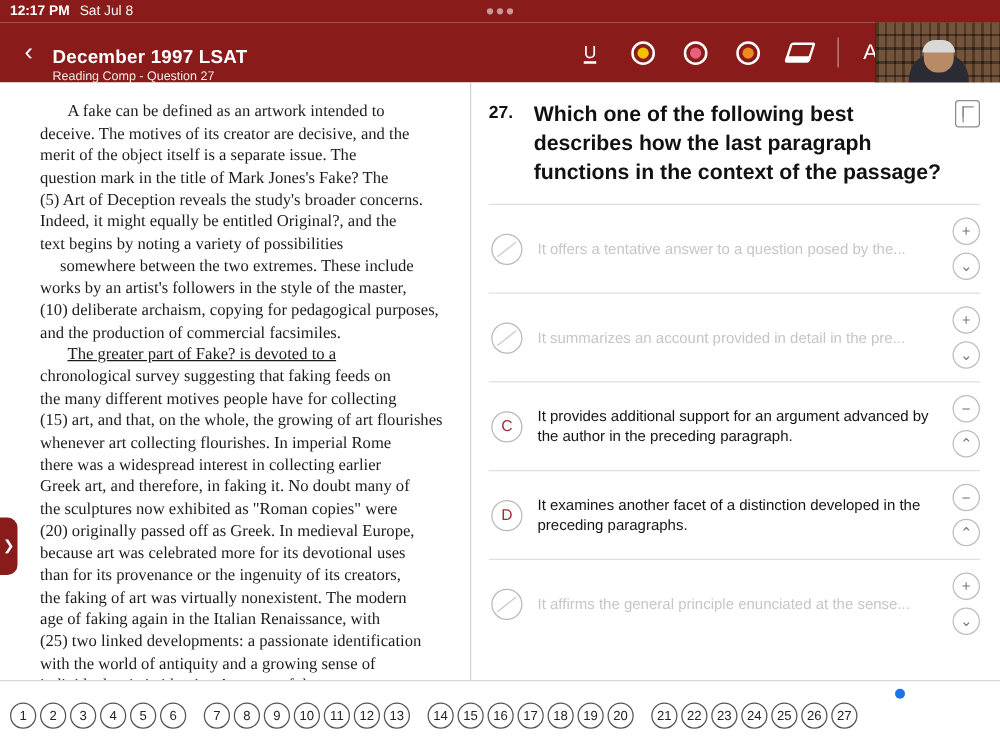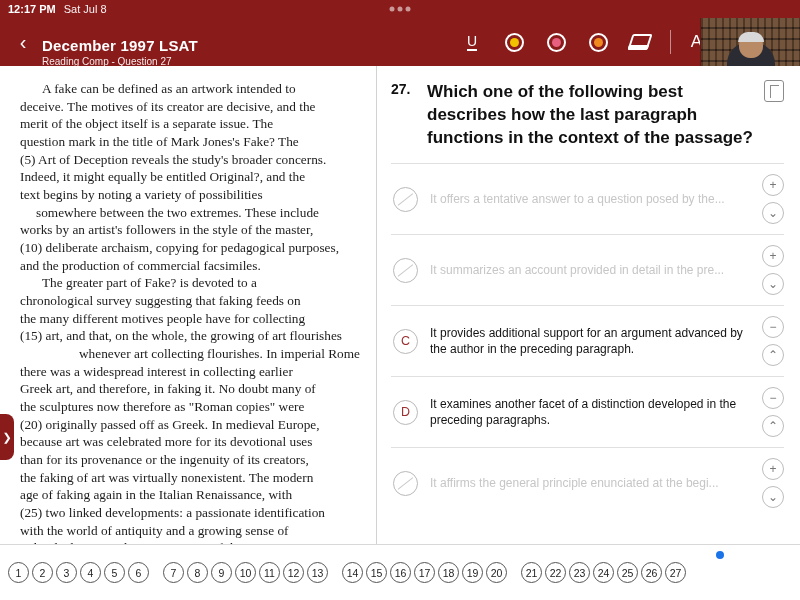--- a/index.html
+++ b/index.html
@@ -138,21 +138,21 @@
 
   
   .content {
     position: absolute;
     top: 66px; left: 0; right: 0; bottom: 56px;
     display: flex;
     background: #fff;
   }
   .passage {
     width: 376px;
-    padding: 14px 16px 6px 20px;
+    padding: 14px 16px 6px 32px;
     font-family: "Liberation Serif", serif;
     font-size: 13.3px;
     line-height: 1.33;
     color: #1c1c1c;
     position: relative;
     overflow: hidden;
   }
   .passage p { margin-bottom: 0; }
   .lnum { color: #222; }
 
@@ -354,28 +354,28 @@
             <span style="display: block;"><span>question mark in the title of Mark Jones's Fake? The</span></span>
             <span style="display: block;"><span class="lnum">(5) </span><span>Art of Deception reveals the study's broader concerns.</span></span>
             <span style="display: block;"><span>Indeed, it might equally be entitled Original?, and the</span></span>
             <span style="display: block;"><span>text begins by noting a variety of possibilities</span></span>
             <span style="display: block; margin-left: 16px;"><span>somewhere between the two extremes. These include</span></span>
             <span style="display: block;"><span>works by an artist's followers in the style of the master,</span></span>
             <span style="display: block;"><span class="lnum">(10) </span><span>deliberate archaism, copying for pedagogical purposes,</span></span>
             <span style="display: block;"><span>and the production of commercial facsimiles.</span></span>
           </p>
           <p>
-            <span style="display: block; text-indent: 22px;"><span>The greater part of Fake? is devoted to a</span></span>
+            <span style="display: block; text-indent: 22px; text-decoration: underline;"><span>The greater part of Fake? is devoted to a</span></span>
             <span style="display: block;"><span>chronological survey suggesting that faking feeds on</span></span>
             <span style="display: block;"><span>the many different motives people have for collecting</span></span>
             <span style="display: block;"><span class="lnum">(15) </span><span>art, and that, on the whole, the growing of art flourishes</span></span>
-            <span style="display: block; text-align: right;"><span>whenever art collecting flourishes. In imperial Rome</span></span>
+            <span style="display: block;"><span>whenever art collecting flourishes. In imperial Rome</span></span>
             <span style="display: block;"><span>there was a widespread interest in collecting earlier</span></span>
             <span style="display: block;"><span>Greek art, and therefore, in faking it. No doubt many of</span></span>
-            <span style="display: block;"><span>the sculptures now therefore as "Roman copies" were</span></span>
+            <span style="display: block;"><span>the sculptures now exhibited as "Roman copies" were</span></span>
             <span style="display: block;"><span class="lnum">(20) </span><span>originally passed off as Greek. In medieval Europe,</span></span>
             <span style="display: block;"><span>because art was celebrated more for its devotional uses</span></span>
             <span style="display: block;"><span>than for its provenance or the ingenuity of its creators,</span></span>
             <span style="display: block;"><span>the faking of art was virtually nonexistent. The modern</span></span>
             <span style="display: block;"><span>age of faking again in the Italian Renaissance, with</span></span>
             <span style="display: block;"><span class="lnum">(25) </span><span>two linked developments: a passionate identification</span></span>
             <span style="display: block;"><span>with the world of antiquity and a growing sense of</span></span>
             <span style="display: block;"><span>individual artistic identity. A patron of the young</span></span>
           </p>
         </div>
@@ -418,21 +418,21 @@
           <div class="choice">
             <div class="bubble">D</div>
             <div class="ctext">It examines another facet of a distinction developed in the preceding paragraphs.</div>
             <div class="zoomcol">
               <div class="zbtn">−</div>
               <div class="zbtn">⌃</div>
             </div>
           </div>
           <div class="choice">
             <div class="bubble crossed">E</div>
-            <div class="ctext muted">It affirms the general principle enunciated at the begi...</div>
+            <div class="ctext muted">It affirms the general principle enunciated at the sense...</div>
             <div class="zoomcol">
               <div class="zbtn">+</div>
               <div class="zbtn">⌄</div>
             </div>
           </div>
         </div>
     </div>
   </div>
 
   <div class="footer" id="footer">

